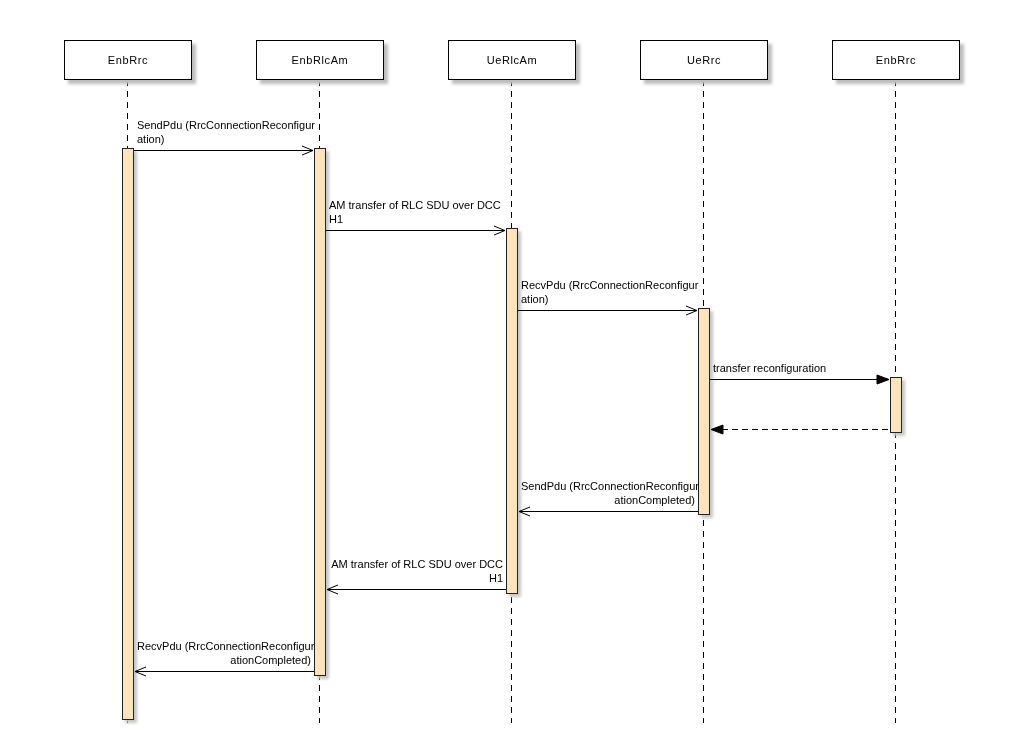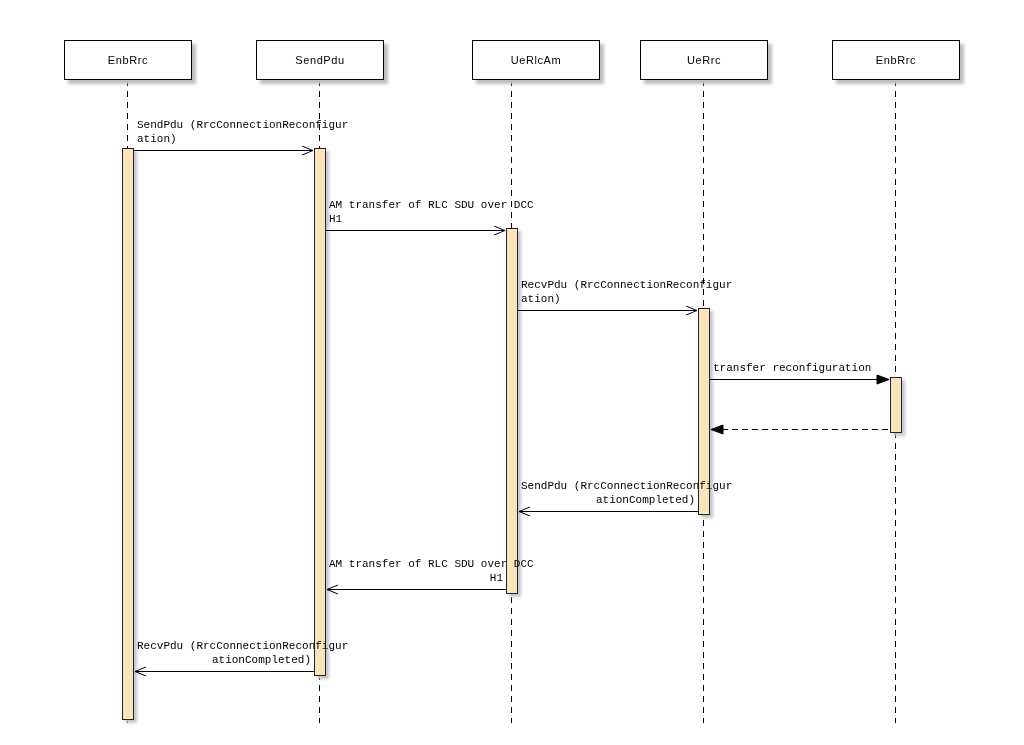--- a/index.html
+++ b/index.html
@@ -41,21 +41,21 @@
   
   .bar {
     position: absolute;
     width: 10px;
     background: #FBE3BD;
     border: 1px solid #222;
     box-shadow: 3px 3px 3px #c6c6c6;
   }
 
   
-  .message { position: absolute; height: 41px; font-family: Liberation Mono, monospace; }
+  .message { position: absolute; height: 41px; }
   .msg-label {
     position: absolute;
     left: 0; right: 0; bottom: 11px;
     font-size: 11px;
     line-height: 14px;
     padding: 0 3px;
     white-space: nowrap;
   }
   .msg-label span { display: block; }
   .msg-label.align-left  { text-align: left; }
@@ -72,23 +72,23 @@
   <div class="lifeline" style="left:127px;"></div>
   <div class="lifeline" style="left:319px;"></div>
   <div class="lifeline" style="left:511px;"></div>
   <div class="lifeline" style="left:703px;"></div>
   <div class="lifeline" style="left:895px;"></div>
 
   <div class="pbox" style="left:64px;">
     <span>EnbRrc</span>
   </div>
   <div class="pbox" style="left:256px;">
-    <span>SendPdu</span>
+    <span>EnbRlcAm</span>
   </div>
-  <div class="pbox" style="left:472px;">
+  <div class="pbox" style="left:448px;">
     <span>UeRlcAm</span>
   </div>
   <div class="pbox" style="left:640px;">
     <span>UeRrc</span>
   </div>
   <div class="pbox" style="left:832px;">
     <span>EnbRrc</span>
   </div>
 
   <div class="bar" style="left:122px; top:148px; height:570px;"></div>

